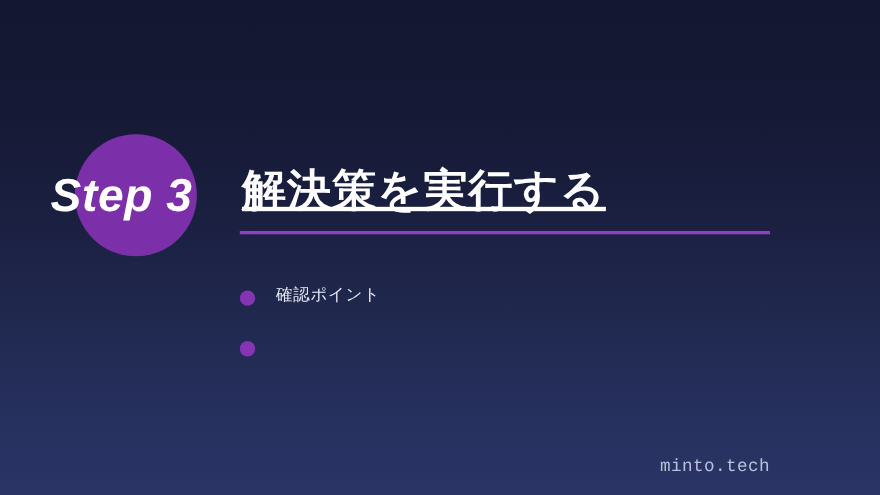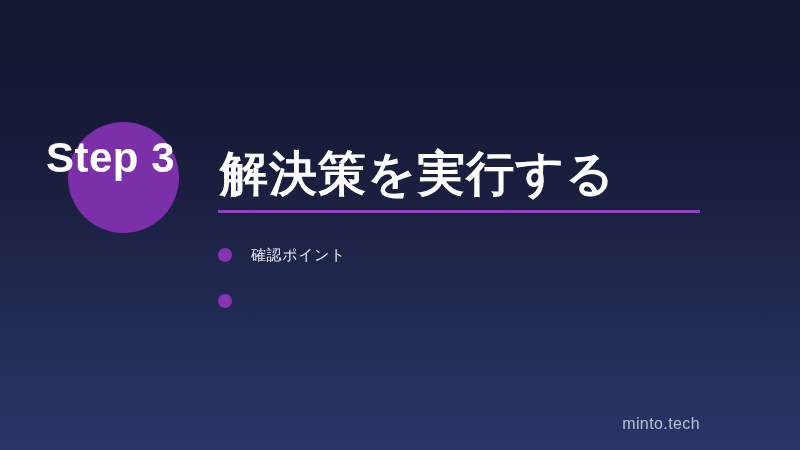--- a/index.html
+++ b/index.html
@@ -37,44 +37,46 @@
     width: 111px;
     height: 111px;
     border-radius: 50%;
     background: #7b2fa8;
   }
 
   
   #step-label {
     position: absolute;
     left: 46px;
-    top: 132px;
+    top: 152px;
     height: 52px;
     line-height: 52px;
     font-size: 42px;
     font-weight: bold;
     color: #ffffff;
     letter-spacing: 0.5px;
     white-space: nowrap;
     font-family: "Liberation Sans", "DejaVu Sans", sans-serif;
+    font-style: italic;
   }
 
   
   #slide-title {
     position: absolute;
     left: 220px;
     top: 146px;
     height: 54px;
     line-height: 54px;
-    font-size: 48px;
+    font-size: 40px;
     font-weight: bold;
     color: #ffffff;
     letter-spacing: 1px;
     white-space: nowrap;
     font-family: "DejaVu Sans", "Liberation Sans", sans-serif;
+    text-decoration: underline;
   }
 
   
   #title-divider {
     position: absolute;
     left: 218px;
     top: 210px;
     width: 482px;
     height: 3px;
     background: #8b44ba;
@@ -86,21 +88,21 @@
     left: 218px;
     top: 232px;
     width: 482px;
     list-style: none;
   }
 
   .bullet-item {
     position: relative;
     height: 46px;
     display: flex;
-    align-items: center;
+    align-items: flex-end;
   }
 
   .bullet-dot {
     flex: 0 0 auto;
     width: 14px;
     height: 14px;
     border-radius: 50%;
     background: #8534b4;
   }
 
@@ -116,21 +118,21 @@
 
   
   #footer-brand {
     position: absolute;
     right: 100px;
     top: 415px;
     font-size: 16px;
     color: #b9c0d8;
     letter-spacing: 0.4px;
     white-space: nowrap;
-    font-family: Liberation Sans, sans-serif;
+    font-family: Liberation Mono, monospace;
   }
 </style>
 </head>
 <body>
 
 <div id="slide">
 
   <div id="step-circle"></div>
 
   <div id="step-label">Step 3</div>

